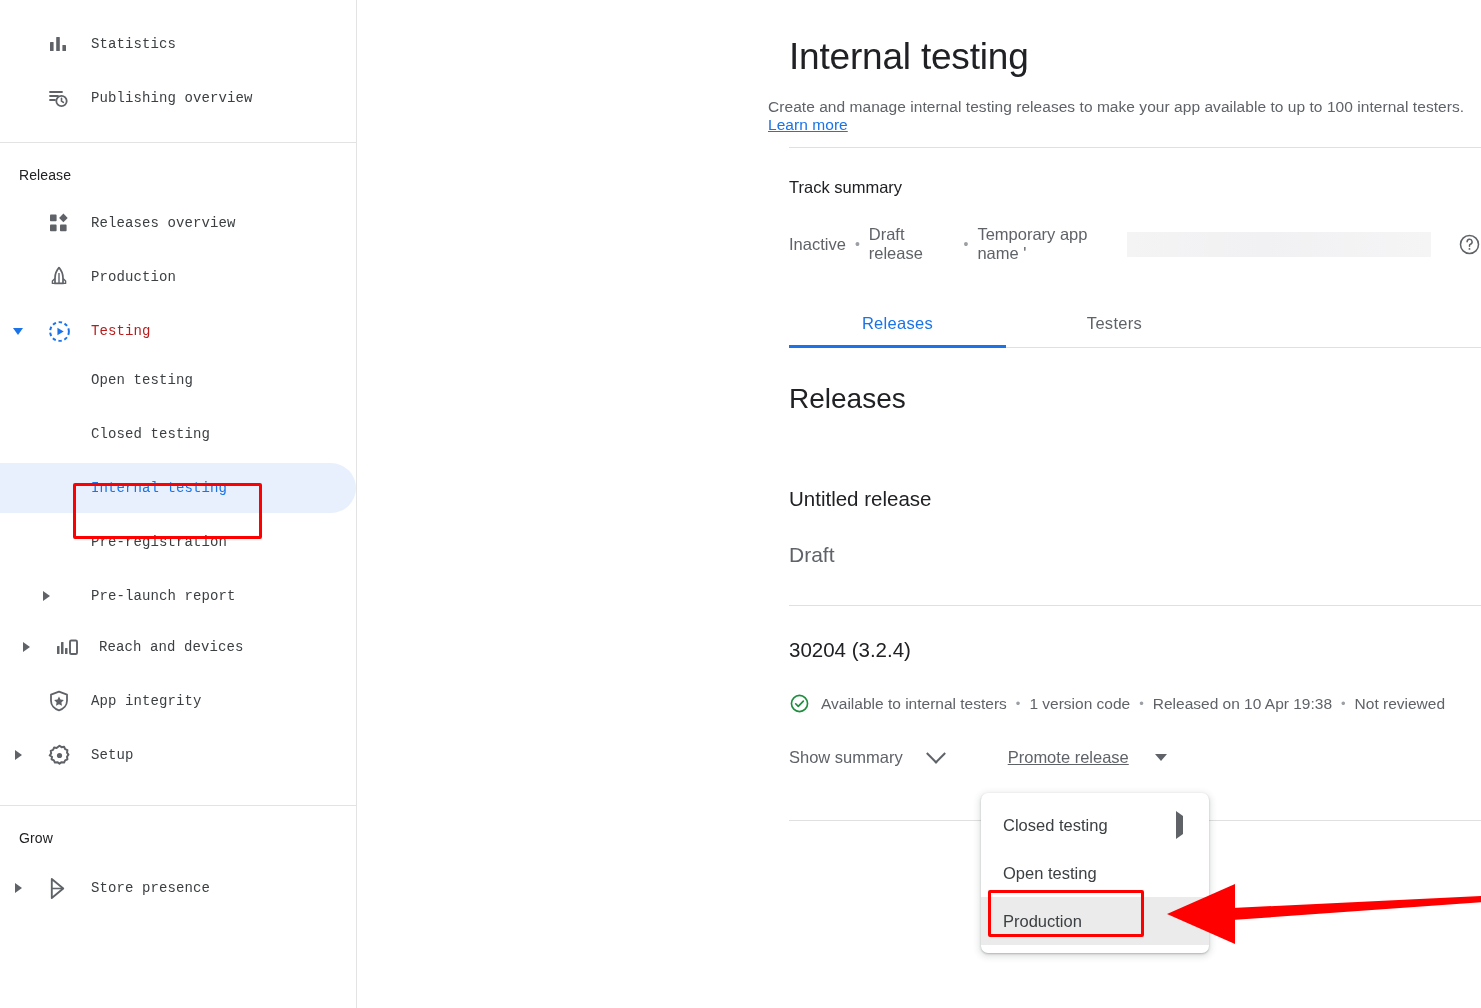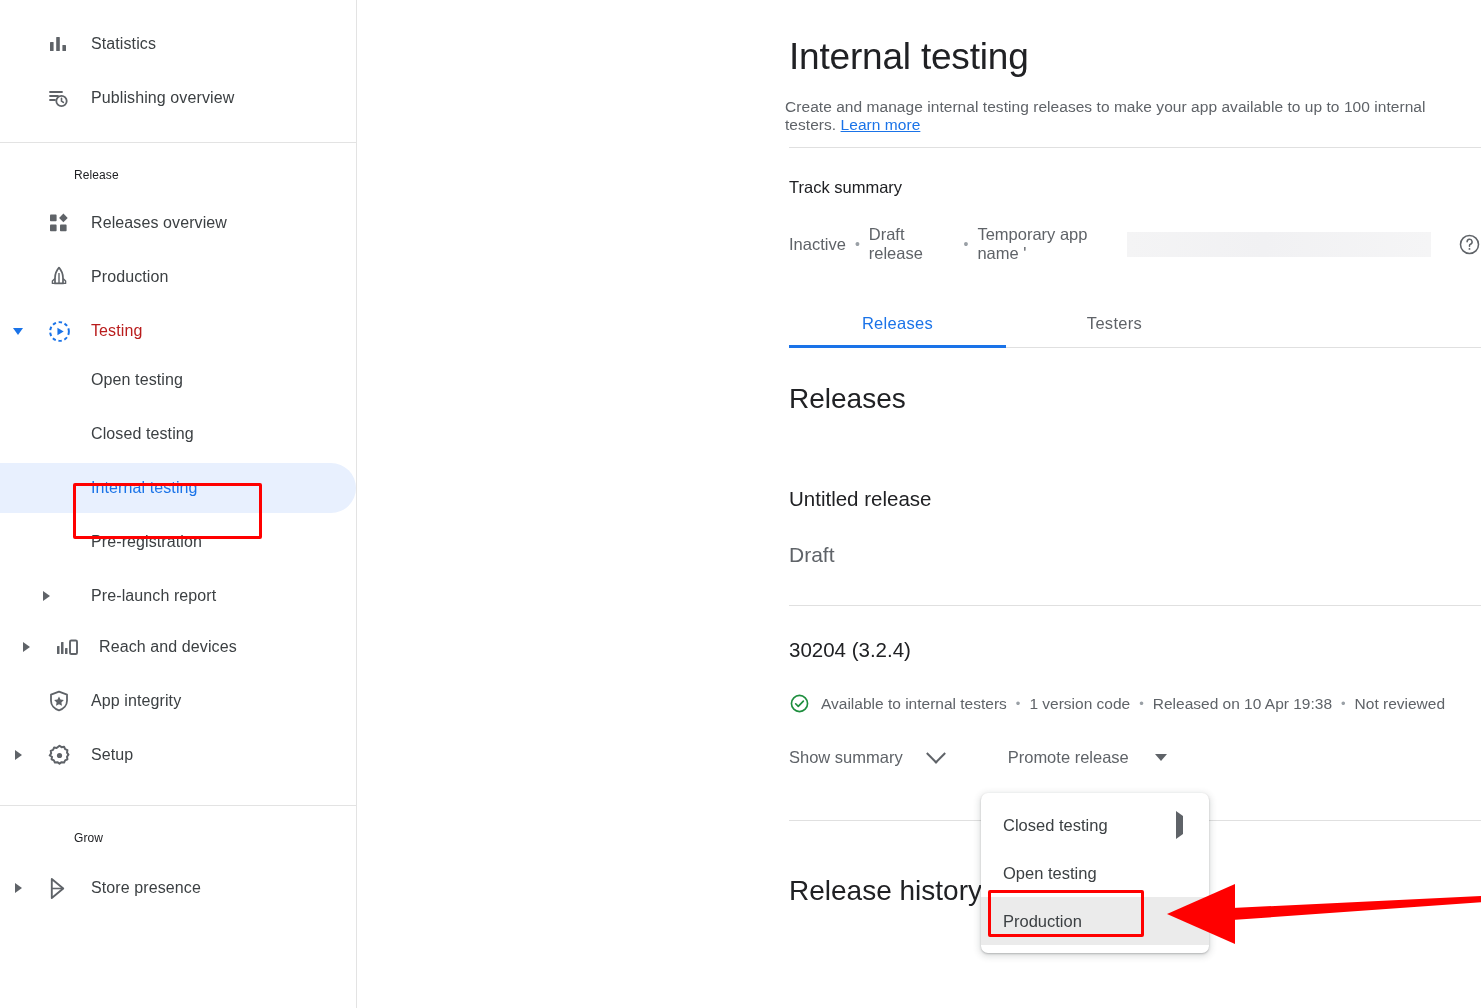--- a/index.html
+++ b/index.html
@@ -30,22 +30,23 @@
   .nav-item .expander {
     width: 36px; flex: 0 0 36px;
     display: flex; align-items: center; justify-content: center;
   }
   .nav-item .ico {
     width: 46px; flex: 0 0 46px;
     display: flex; align-items: center; justify-content: center;
     color: #5f6368;
   }
   .nav-item .label {
-    font-size: 16px; color: #3c4043; letter-spacing: 0.1px;
+    font-size: 14px; color: #3c4043; letter-spacing: 0.1px;
     white-space: nowrap;
+    font-family: Liberation Mono, monospace;
   }
   .nav-item.lvl0 .label { margin-left: 9px; }
   .nav-item.child { height: 54px; }
   .nav-item.child .label { margin-left: 91px; }
   .nav-item.selected .label { color: #1a73e8; font-weight: 400; }
   .nav-item.accent .label { color: #b91c1c; }
   .nav-item.accent .ico { color: #1a73e8; }
   .nav-item.selected::before {
     content: "";
     position: absolute; left: 0; top: 2px; bottom: 2px; right: 1px;
@@ -53,24 +54,23 @@
     background: #e8f0fe;
     border-radius: 0 26px 26px 0;
     z-index: 0;
   }
   .nav-item.selected .label,
   .nav-item.selected .expander,
   .nav-item.selected .ico { position: relative; z-index: 1; }
 
   .nav-sep { height: 1px; background: #e3e3e3; margin: 14px 0 14px 0; width: 100%; }
   .nav-heading {
-    font-size: 12px; color: #202124; font-weight: 400;
-    padding-left: 28px; height: 36px; display: flex; align-items: center;
+    font-size: 14px; color: #202124; font-weight: 400;
+    padding-left: 19px; height: 36px; display: flex; align-items: center;
     letter-spacing: 0.1px;
-    margin-left: 46px;
   }
 
   .tri-right { width:0;height:0;border-left:7px solid #5f6368;border-top:5px solid transparent;border-bottom:5px solid transparent; }
   .tri-down  { width:0;height:0;border-top:7px solid #1a73e8;border-left:5.5px solid transparent;border-right:5.5px solid transparent; }
 
   
   .redbox-sidebar {
     position: absolute;
     left: 73px; top: 483px; width: 189px; height: 56px;
     border: 3px solid #ff0000; border-radius: 2px;
@@ -83,21 +83,21 @@
     flex: 1 1 auto;
     padding: 0 0 0 0;
     background: #fff;
   }
   .page-title {
     font-size: 37px; font-weight: 400; color: #202124;
     letter-spacing: -0.2px;
     position: absolute; left: 432px; top: 36px;
   }
   .page-subtitle {
-    position: absolute; left: 428px; top: 98px;
+    position: absolute; left: 411px; top: 98px;
     font-size: 15.5px; color: #5f6368; letter-spacing: 0.05px;
   }
   .page-subtitle a { color: #1a73e8; text-decoration: underline; }
   .hr { position: absolute; height: 1px; background: #e0e0e0; left: 432px; width: 1049px; }
 
   .track-title {
     position: absolute; left: 432px; top: 178px;
     font-size: 16.5px; color: #202124; font-weight: 400;
   }
   .track-meta {
@@ -136,21 +136,21 @@
   }
   .rel2-meta .dot { color: #9aa0a6; padding: 0 9px; font-size: 13px; }
   .check-ico { margin-right: 11px; display: inline-flex; }
 
   .actions { position: absolute; left: 432px; top: 748px; display: flex; align-items: center; }
   .act-btn {
     display: flex; align-items: center; gap: 26px;
     font-size: 16.5px; color: #5f6368; cursor: pointer;
     font-weight: 400;
   }
-  .act-btn + .act-btn { margin-left: 65px; }
+  .act-btn + .act-btn { margin-left: 65px; text-decoration: underline; }
   .chev-down {
     width: 14px; height: 14px;
     border-right: 2.2px solid #5f6368; border-bottom: 2.2px solid #5f6368;
     transform: rotate(45deg) translate(-3px,-3px);
   }
   .tri-down-grey { width:0;height:0;border-top:7px solid #5f6368;border-left:6px solid transparent;border-right:6px solid transparent; }
 
   .hist-title { position: absolute; left: 432px; top: 875px; font-size: 28px; color: #202124; font-weight: 400; }
 
   
@@ -408,21 +408,20 @@
         <span class="chev-down"></span>
       </div>
       <div class="act-btn">
         <span>Promote release</span>
         <span class="tri-down-grey"></span>
       </div>
     </div>
 
     <div class="hr" style="top:820px;"></div>
 
-    <h2 class="hist-title">Release history</h2>
 
     <div class="menu">
       <div class="menu-item">
         <span>Closed testing</span>
         <span class="submenu-arrow"><span class="tri-right"></span></span>
       </div>
       <div class="menu-item">
         <span>Open testing</span>
       </div>
       <div class="menu-item hover">

